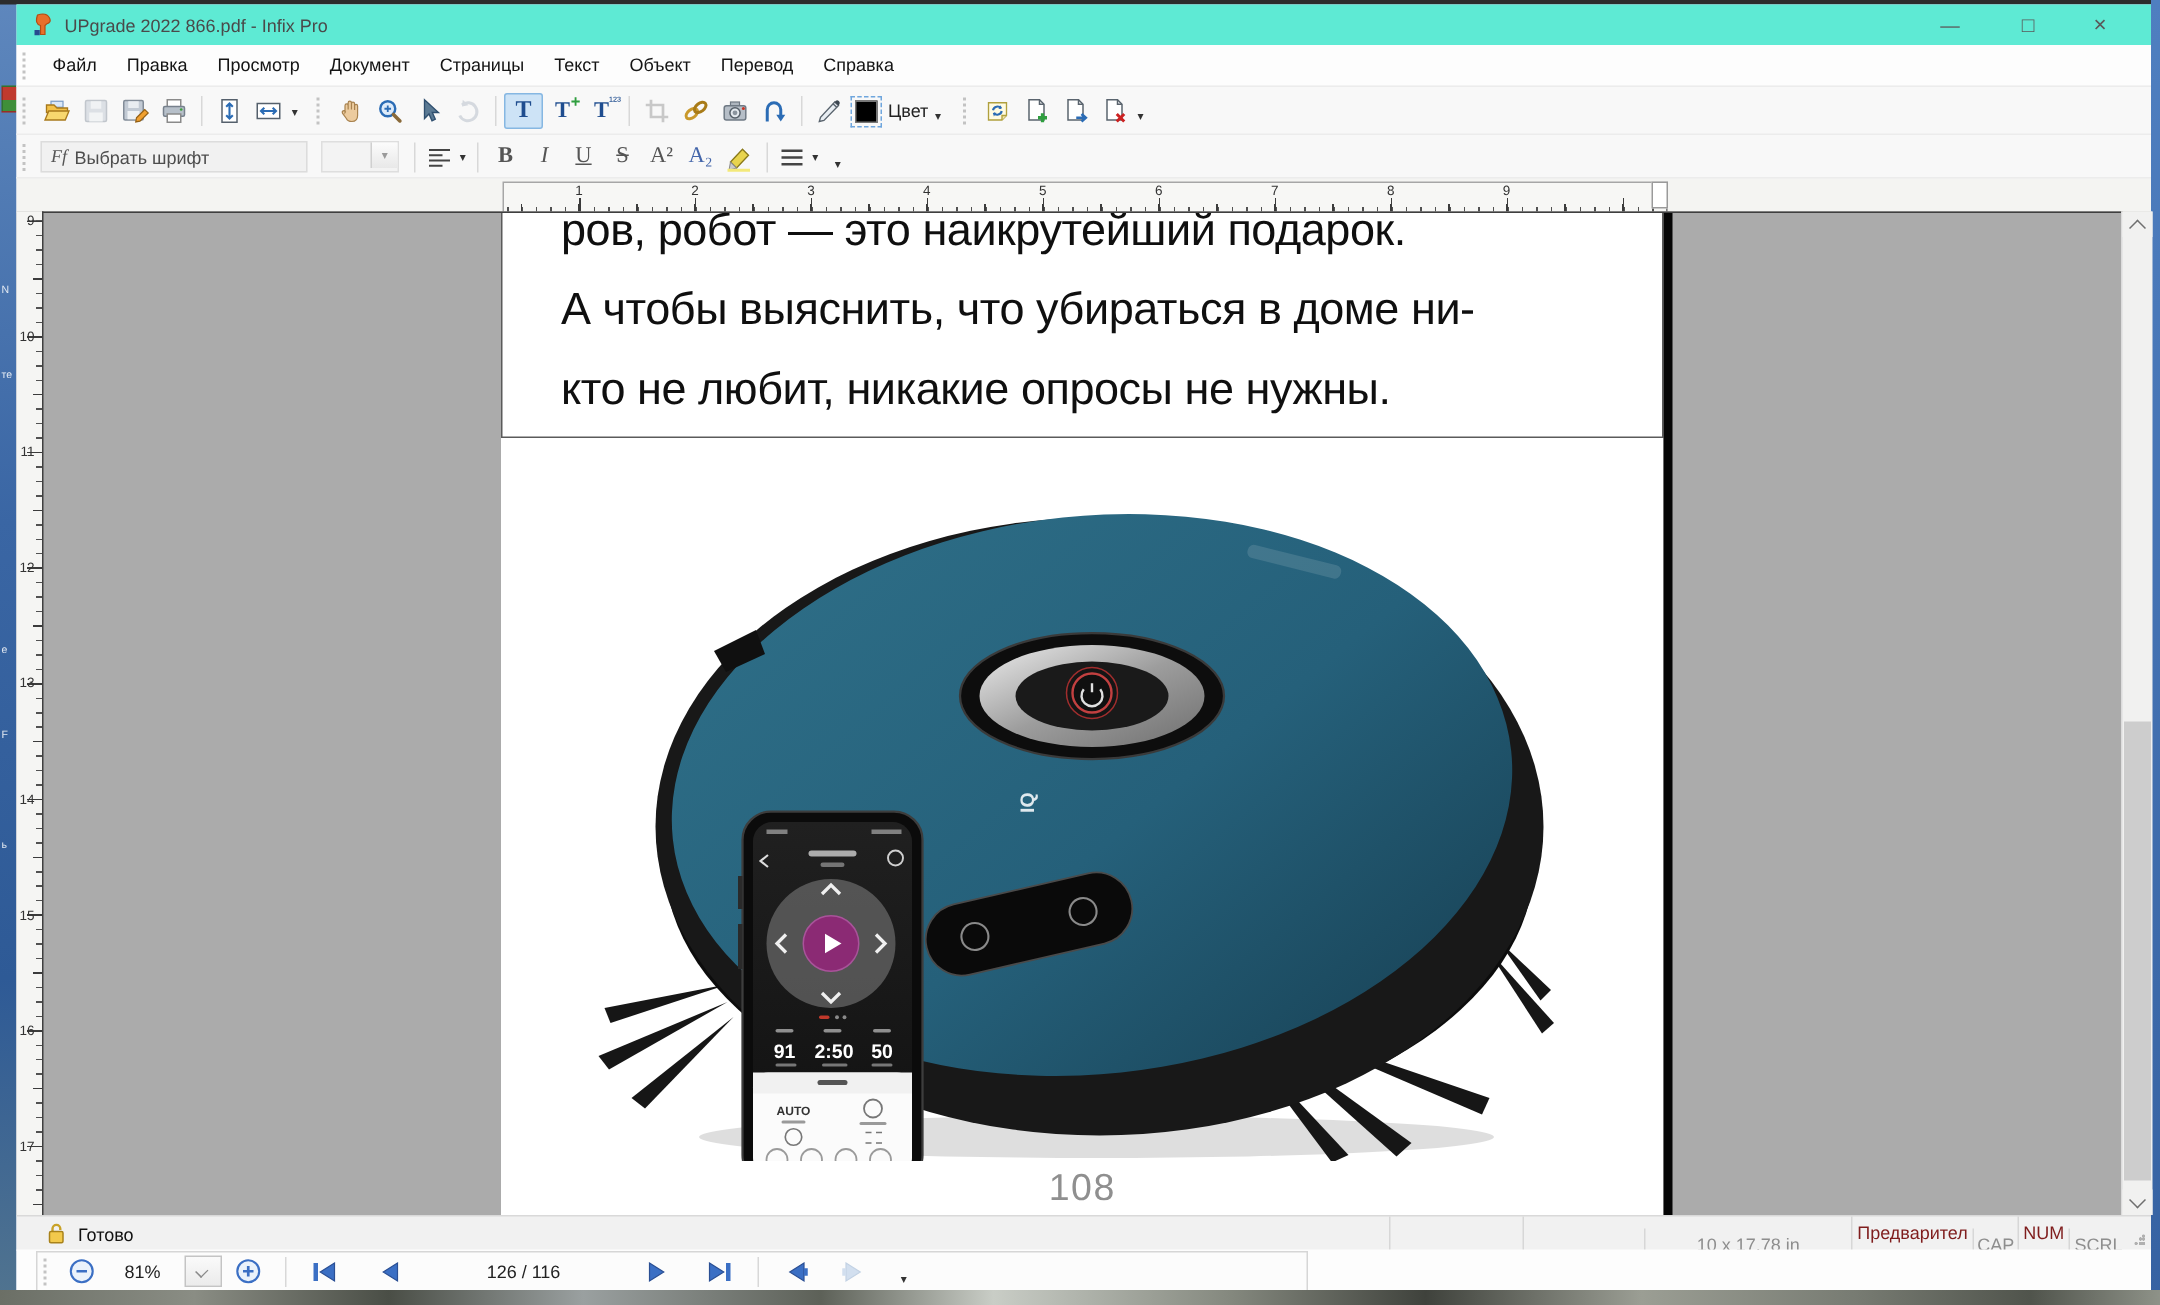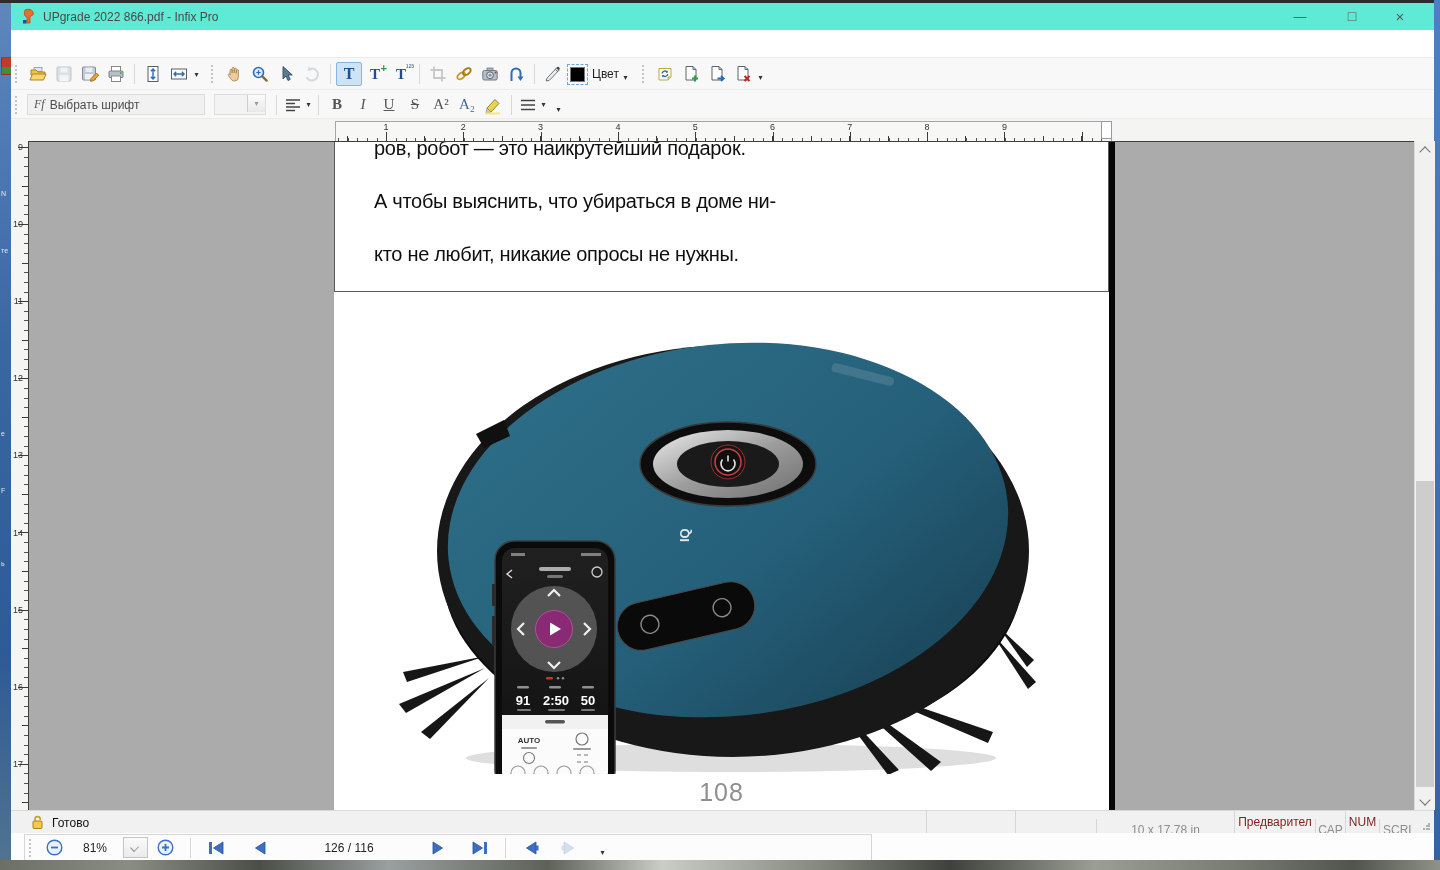--- a/index.html
+++ b/index.html
@@ -54,21 +54,21 @@
       repeating-linear-gradient(180deg,#3b3b3b 0 1px,transparent 1px 38.55px),
       repeating-linear-gradient(180deg,#515151 0 1px,transparent 1px 9.6375px);
     background-size:10px 100%,6px 100%,4px 100%;
     background-repeat:no-repeat,no-repeat,no-repeat;
     background-position:right 0 top 6px,right 0 top 6px,right 0 top 6px;}
   .vrnum{position:absolute;right:5px;transform:translateY(-50%);font-size:9px;color:#333;}
   .viewport{left:17px;top:0;width:1386px;height:669px;background:#ababab;border-top:1px solid #3f3f3f;border-left:1px solid #3f3f3f;overflow:hidden;}
   .page{left:305px;top:0;width:775px;height:668px;background:#ffffff;}
   .page-shadow{left:1080px;top:0;width:6px;height:668px;background:#060606;}
   .textframe{left:0;top:-32px;width:773px;height:180px;border:1px solid #5a5a5a;}
-  .doc-line{position:absolute;left:40px;font-size:20px;letter-spacing:-0.3px;color:#0f0f0f;white-space:nowrap;}
+  .doc-line{position:absolute;left:40px;font-size:30px;letter-spacing:-0.3px;color:#0f0f0f;white-space:nowrap;}
   .pagenum{left:0;top:636px;width:775px;text-align:center;font-size:25px;color:#8f8f8f;letter-spacing:1px;}
   
   .vscroll{left:1403px;top:0;width:20px;height:669px;background:#f1f1f0;border-left:1px solid #dcdcdc;}
   .sbtn{left:0;width:20px;height:17px;background:#f1f1f0;position:absolute;}
   .chev{position:absolute;left:6px;width:7px;height:7px;border-left:1.5px solid #6f6f6f;border-top:1.5px solid #6f6f6f;}
   .chev.up{top:7px;transform:rotate(45deg);}
   .chev.down{top:3px;transform:rotate(225deg);}
   .sthumb{left:1px;top:340px;width:18px;height:306px;background:#cdcdcd;}
   
   .statusbar{left:0;top:807px;width:1423px;height:23px;background:#f1f1f1;border-top:1px solid #d9d9d9;display:flex;align-items:center;font-size:12px;}
@@ -115,20 +115,34 @@
       <svg class="abs" style="left:9px;top:5px" width="17" height="17" viewBox="0 0 17 17">
         <path d="M5 2 q6 -2 8 2 q1.5 3 -2 4 l-1 1 0 6 -3 0 0 -6 q-4 -1 -2 -7z" fill="#e8702a" stroke="#b44d12" stroke-width="0.8"></path>
         <rect x="3" y="12" width="3.5" height="3.5" fill="#274b8f"></rect>
       </svg>
       <span class="abs title-text">UPgrade 2022 866.pdf - Infix Pro</span>
       <div class="abs winbtn" style="left:1266px">—</div>
       <div class="abs winbtn" style="left:1318px;font-size:14px">□</div>
       <div class="abs winbtn" style="left:1366px;font-size:15px">×</div>
     </div>
 
+    <div class="abs menubar">
+      <div class="grip"></div>
+      <div class="menu-items" style="display:flex">
+          <span class="menu-item">Файл</span>
+          <span class="menu-item">Правка</span>
+          <span class="menu-item">Просмотр</span>
+          <span class="menu-item">Документ</span>
+          <span class="menu-item">Страницы</span>
+          <span class="menu-item">Текст</span>
+          <span class="menu-item">Объект</span>
+          <span class="menu-item">Перевод</span>
+          <span class="menu-item">Справка</span>
+        </div>
+    </div>
 
     <div class="abs toolbar1">
       <div class="grip"></div>
 
       <div class="tbtn">
         <svg width="20" height="20" viewBox="0 0 20 20">
           <rect x="6" y="3.5" width="8" height="4" fill="#dbe8f7" stroke="#7a9cc6" stroke-width="0.8"></rect>
           <path d="M3 6 h5 l2 2 h7 v3 H3 Z" fill="#f3c24a" stroke="#a8791c" stroke-width="0.9"></path>
           <path d="M4.5 10 h13.5 l-2.5 6 H2 Z" fill="#f8d76e" stroke="#a8791c" stroke-width="0.9"></path>
         </svg>

